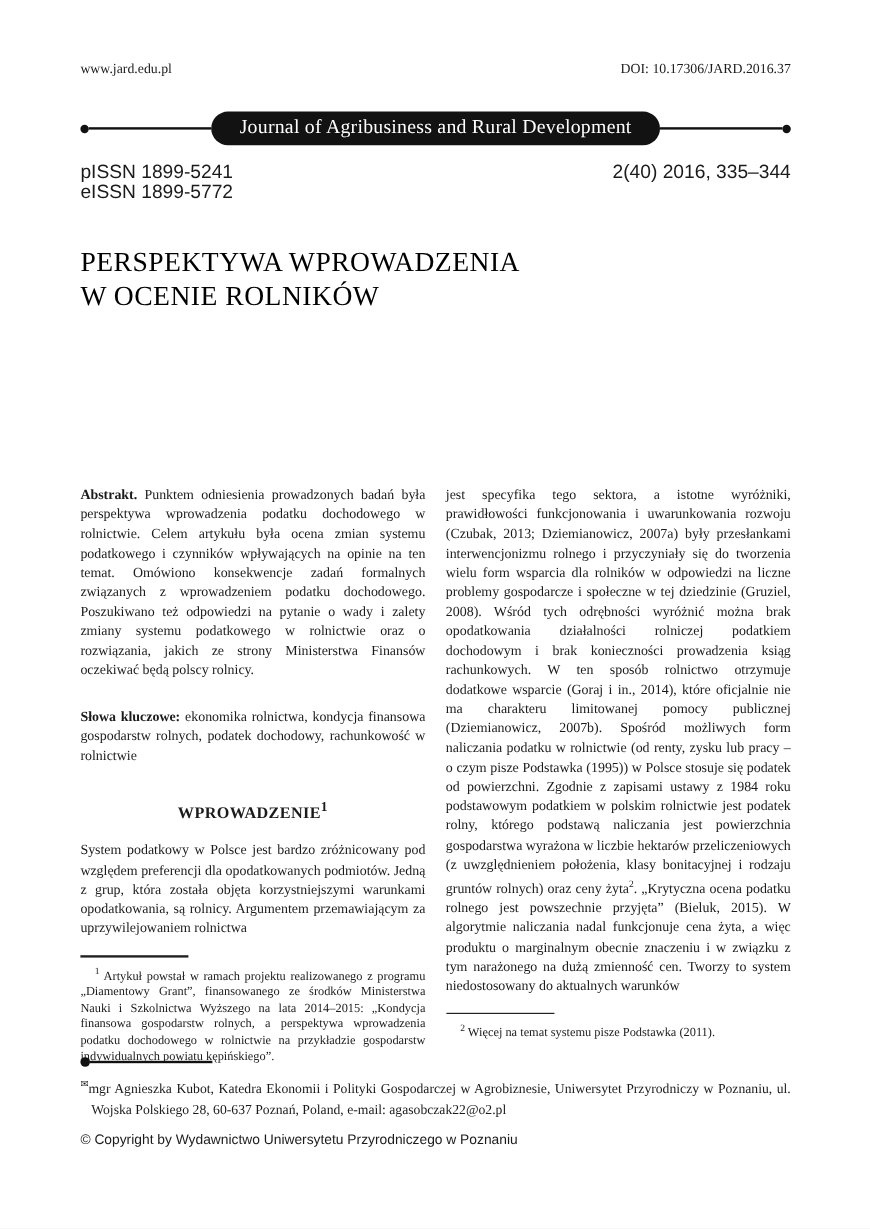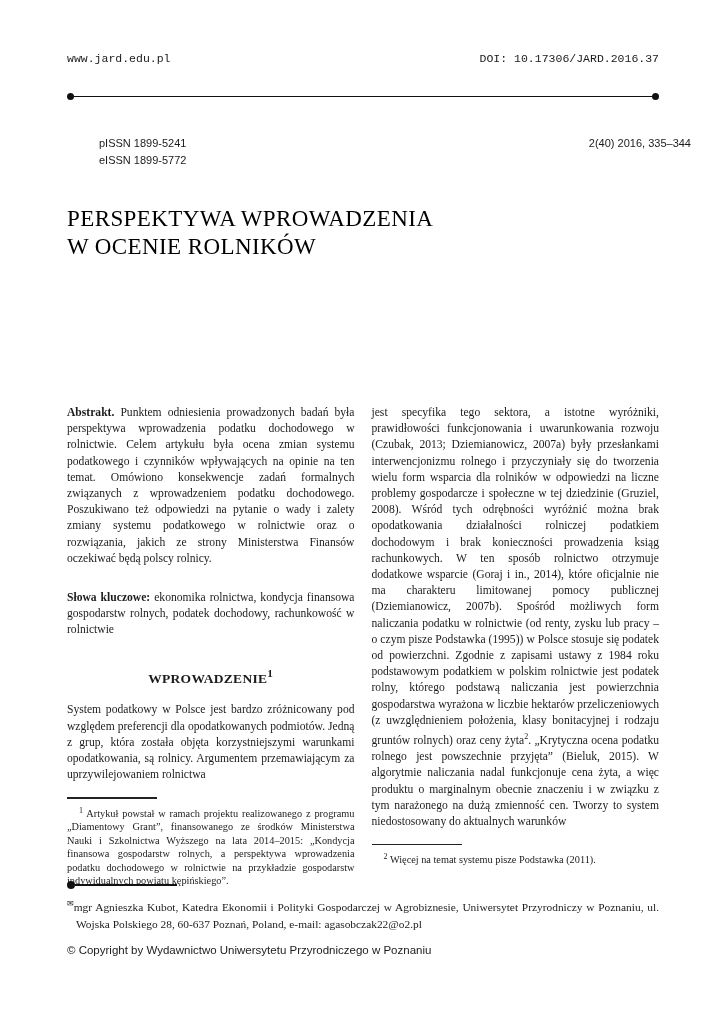--- a/index.html
+++ b/index.html
@@ -14,21 +14,21 @@
     font-family: "Liberation Serif", serif;
     overflow: hidden;
   }
   .content { position: absolute; left: 67px; width: 592px; }
 
   
   .meta-row {
     top: 52px;
     display: flex;
     justify-content: space-between;
-    font-family: Liberation Mono, monospace;
+    font-family: Liberation Serif, serif;
     font-size: 11.5px;
     color: #1b1b1b;
   }
   .meta-row a { color: #1b1b1b; text-decoration: none; }
 
   .banner {
     top: 93px;
     display: flex;
     align-items: center;
   }
@@ -46,23 +46,22 @@
     font-size: 16.5px;
     letter-spacing: 0.2px;
     font-family: "Liberation Serif", serif;
   }
 
   .issn-row {
     top: 135px;
     display: flex;
     justify-content: space-between;
     font-family: "Liberation Sans", sans-serif;
-    font-size: 11px;
+    font-size: 16px;
     line-height: 17px;
-    margin-left: 32px;
   }
 
   
   .title {
     top: 205px;
     font-size: 23px;
     font-weight: normal;
     line-height: 27.5px;
     letter-spacing: 0.4px;
     color: #000000;
@@ -127,20 +126,21 @@
 <div class="page">
 
   <div class="content meta-row" style="position:absolute;">
     <a href="#">www.jard.edu.pl</a>
     <a href="#">DOI: 10.17306/JARD.2016.37</a>
   </div>
 
   <div class="content banner" style="position:absolute;">
     <span class="dot"></span>
     <span class="rule"></span>
+    <span class="pill">Journal of Agribusiness and Rural Development</span>
     <span class="rule"></span>
     <span class="dot"></span>
   </div>
 
   <div class="content issn-row" style="position:absolute;">
     <div>
       <div>pISSN 1899-5241</div>
       <div>eISSN 1899-5772</div>
     </div>
     <div>2(40) 2016, 335–344</div>

